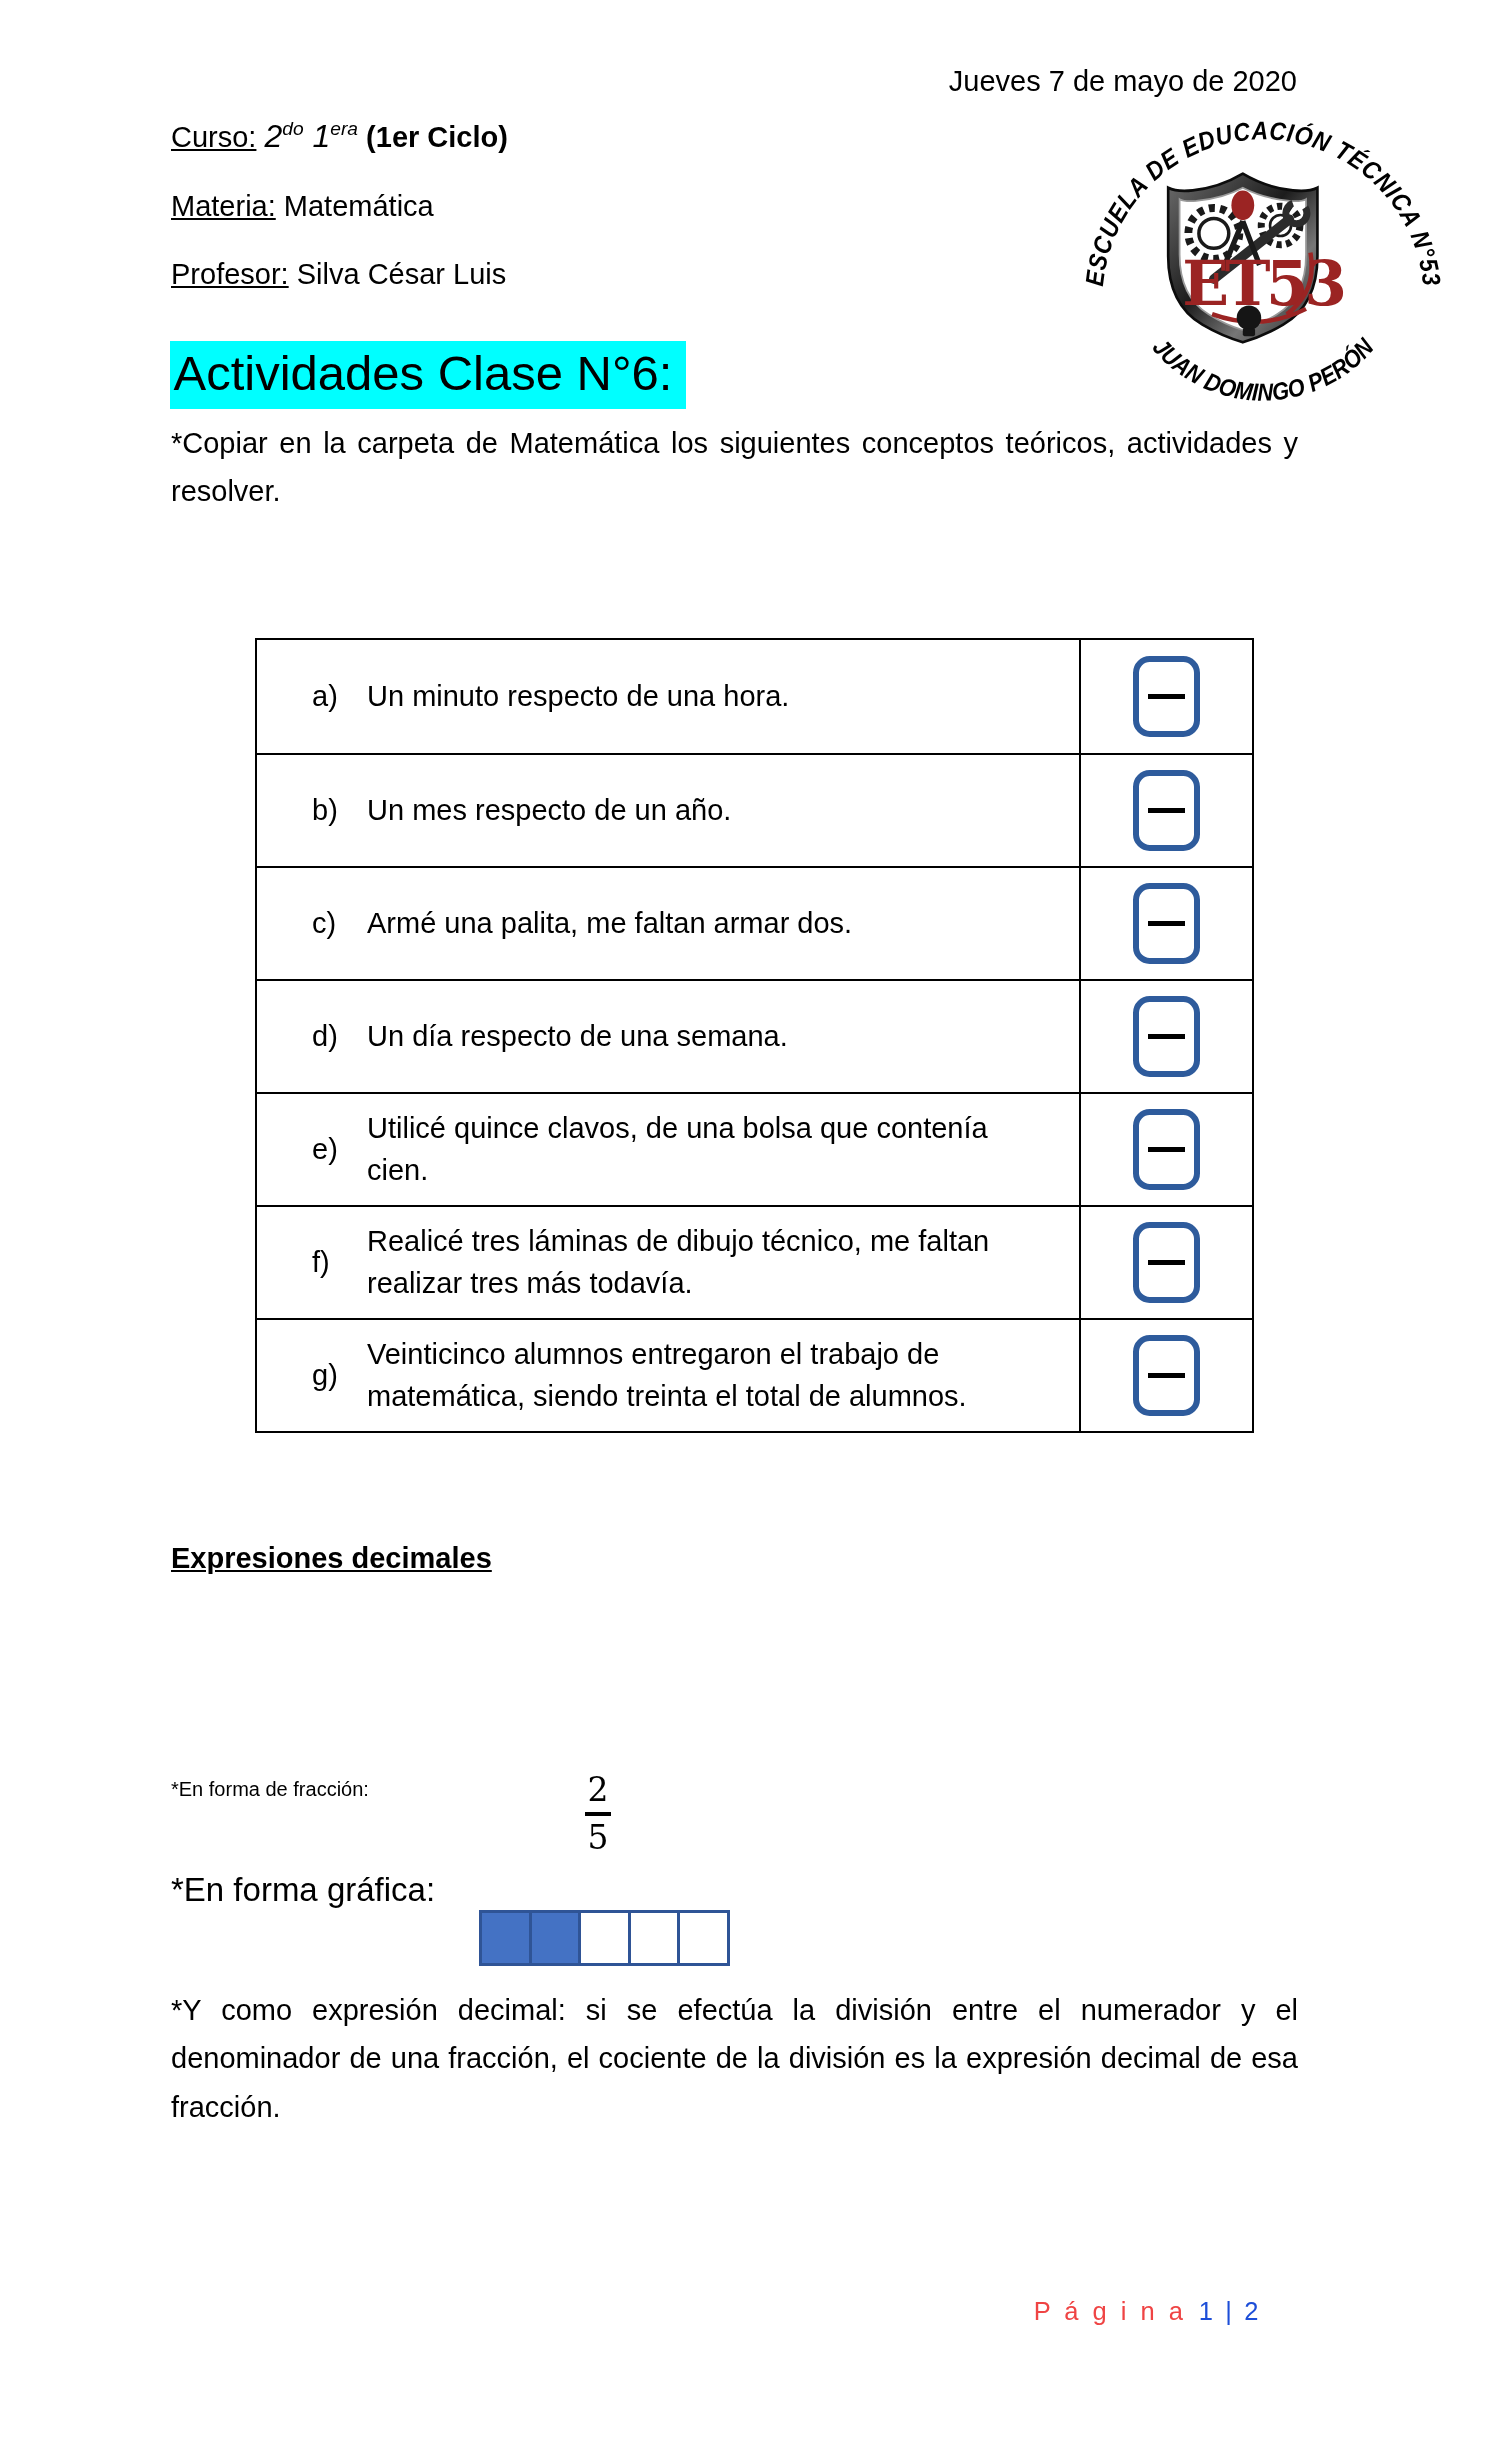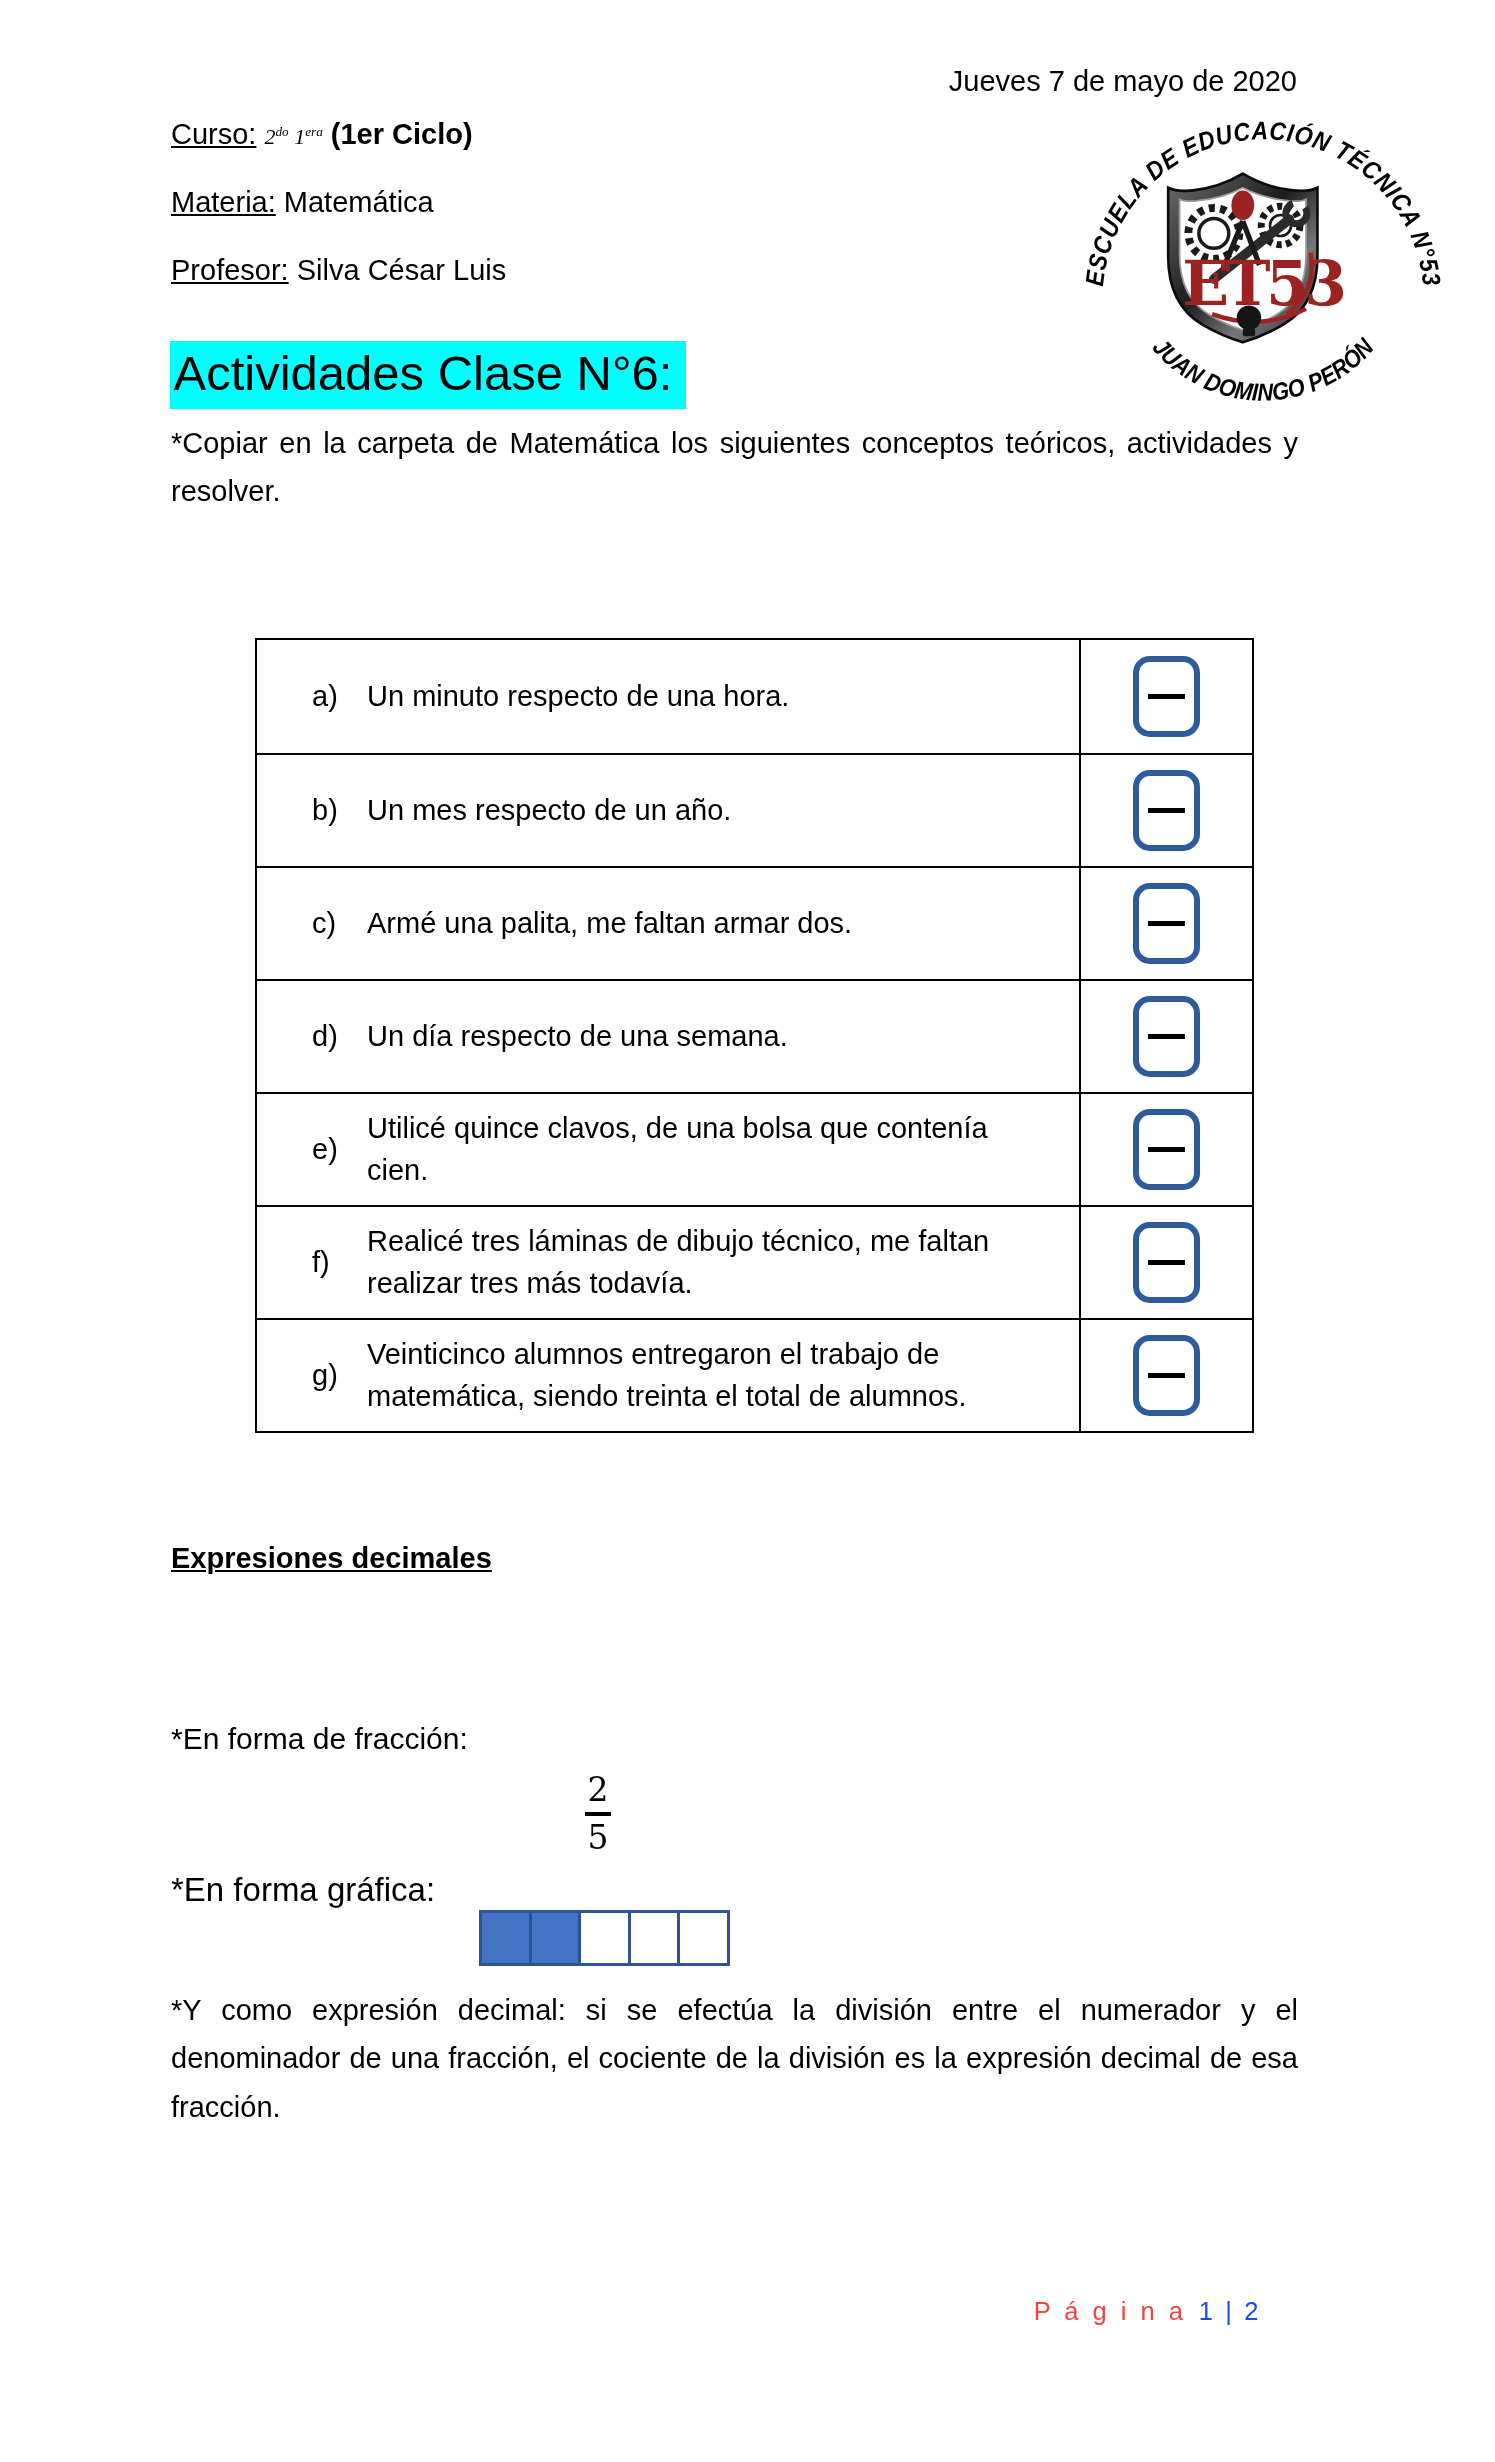--- a/index.html
+++ b/index.html
@@ -9,21 +9,21 @@
     background:#ffffff;
     font-family:"Liberation Sans",sans-serif;
     color:#000;
     overflow:hidden;
   }
   
   .date{position:absolute;top:65px;left:171px;width:1126px;text-align:right;font-size:29px;}
   .hdr{position:absolute;top:118px;left:171px;font-size:29px;}
   .hline{margin:0 0 35px 0;white-space:nowrap;}
   .ul{text-decoration:underline;}
-  .mathit{font-family:Liberation Serif, serif;font-style:italic;font-size:22px;}
+  .mathit{font-family:Liberation Sans, sans-serif;font-style:italic;font-size:32px;}
   .mathit sup{font-size:0.60em;font-style:italic;}
   .bold{font-weight:bold;}
   
   .logo{position:absolute;top:114px;left:1080px;width:366px;height:295px;}
   
   .title-wrap{position:absolute;top:341px;left:170px;}
   .title{display:inline-block;font-size:49px;background:var(--hl,#00FFFF);padding:3.5px 14px 8.8px 3.5px;}
   
   .para{font-size:29px;line-height:1.67;text-align:justify;margin:0;}
   .intro{position:absolute;top:419px;left:171px;width:1127px;}
@@ -34,21 +34,21 @@
   .trow:first-child{border-top:none;}
   .tcell-text{flex:1;border-right:2.6px solid #000;display:flex;align-items:center;padding:0 24.6px 0 55px;box-sizing:border-box;font-size:29px;line-height:1.42;}
   .letter{width:55px;flex:none;}
   .itext{flex:1;}
   .tcell-box{width:171px;display:flex;align-items:center;justify-content:center;flex:none;}
   .fracbox{width:55px;height:69px;border:6.2px solid var(--box-blue,#2E5B9C);border-radius:16.7px;background:#fff;display:flex;align-items:center;justify-content:center;}
   .fracbar{width:37px;height:5.3px;background:#000;}
   
   .dec-h{position:absolute;top:1542px;left:171px;font-size:29px;font-weight:bold;text-decoration:underline;}
   .dec-p{position:absolute;top:1602px;left:171px;width:1127px;}
-  .ffl{position:absolute;top:1722px;left:171px;font-size:30px;}
+  .ffl{position:absolute;top:1778px;left:171px;font-size:20px;}
   .fraction{position:absolute;top:1773px;left:567px;width:62px;text-align:center;
             font-family:"DejaVu Serif",serif;font-size:33px;line-height:1.05;}
   .fbar{width:26px;height:3.5px;background:#000;margin:4.4px auto 5.3px auto;}
   .fgl{position:absolute;top:1871px;left:171px;font-size:33px;}
   .graphic{position:absolute;top:1910px;left:479px;display:flex;}
   .cell{width:47px;height:50px;border:3.5px solid var(--cell-border,#2F5496);background:#fff;margin-left:-3.5px;box-sizing:content-box;}
   .cell:first-child{margin-left:0;}
   .cell.filled{background:var(--cell-fill,#4472C4);}
   .dec-p2{position:absolute;top:1986px;left:171px;width:1127px;}
   

